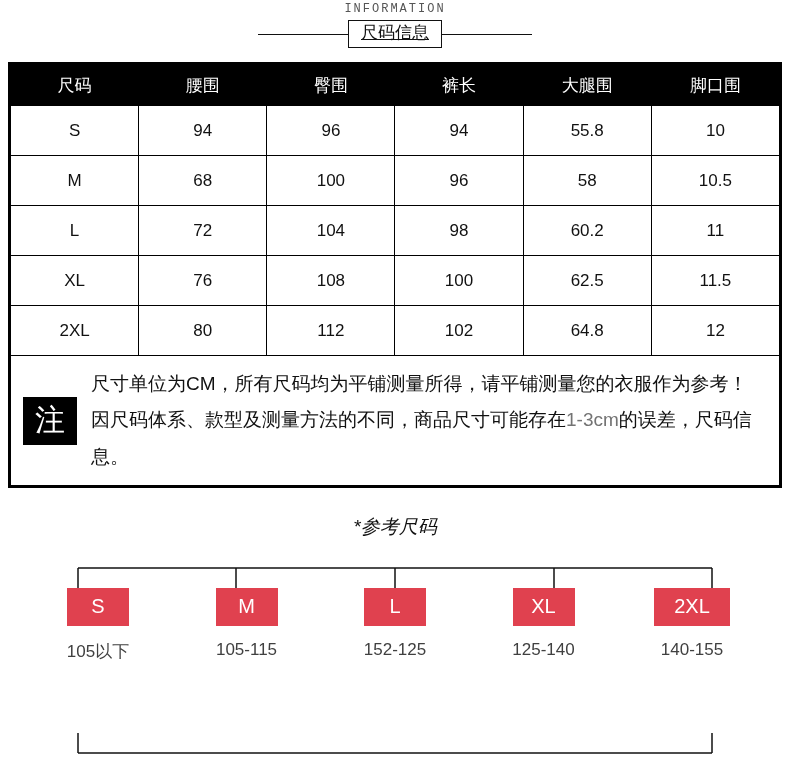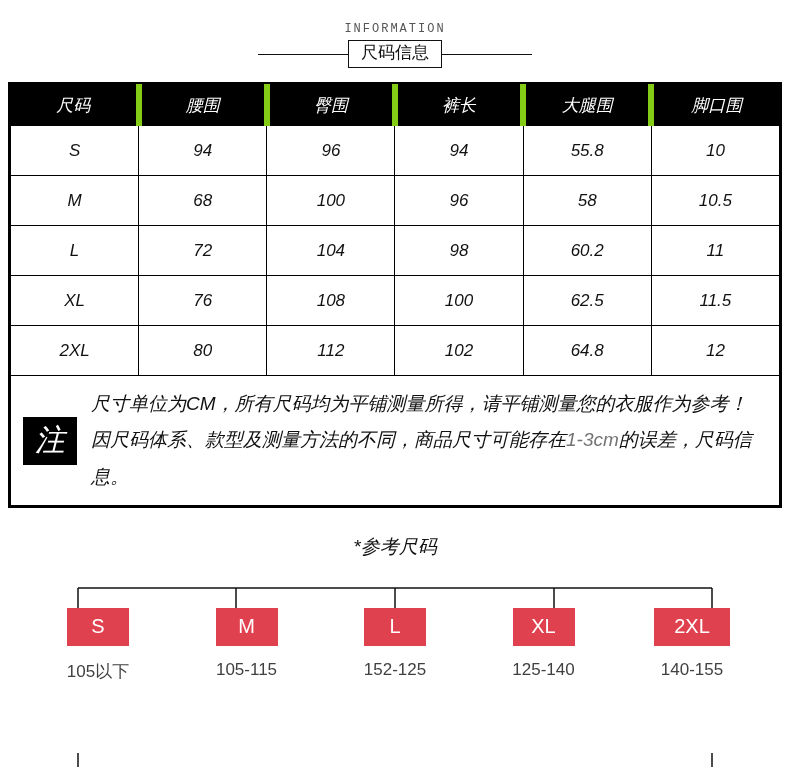--- a/index.html
+++ b/index.html
@@ -18,33 +18,34 @@
 
   .page {
     width: 790px;
     height: 767px;
     position: relative;
   }
 
   
   .header {
     text-align: center;
-    padding-top: 22px;
+    padding-top: 2px;
   }
   .header .eyebrow {
     font-size: 12px;
     letter-spacing: 2px;
     color: #555;
     font-family: "Liberation Mono", "DejaVu Sans Mono", monospace;
     margin-bottom: 4px;
   }
   .header .title-wrap {
     display: flex;
     align-items: center;
     justify-content: center;
+    text-decoration: underline;
   }
   .header .rule {
     height: 1px;
     background: #111;
     width: 90px;
   }
   .header .title-box {
     border: 1px solid #111;
     padding: 2px 12px 4px 12px;
     font-size: 17px;
@@ -54,39 +55,38 @@
 
   
   .table-wrap {
     margin: 14px 8px 0 8px;
     border: 2px solid #000;
   }
   table.size-table {
     border-collapse: collapse;
     width: 100%;
     table-layout: fixed;
-    font-style: italic;
   }
   table.size-table th,
   table.size-table td {
     border: 1px solid #000;
     text-align: center;
     font-size: 17px;
     height: 47px;
     font-weight: normal;
   }
   table.size-table thead th {
     background: #000;
     color: #fff;
     font-size: 17px;
     height: 38px;
     border-color: #000;
   }
   table.size-table thead th + th {
-    border-left: 6px solid #84cc16;
+    border-left: 1px solid #84cc16;
   }
   table.size-table td:first-child {
     font-size: 17px;
   }
 
   
   .note-row td {
     border: 1px solid #000;
     padding: 10px 12px;
     height: auto;

